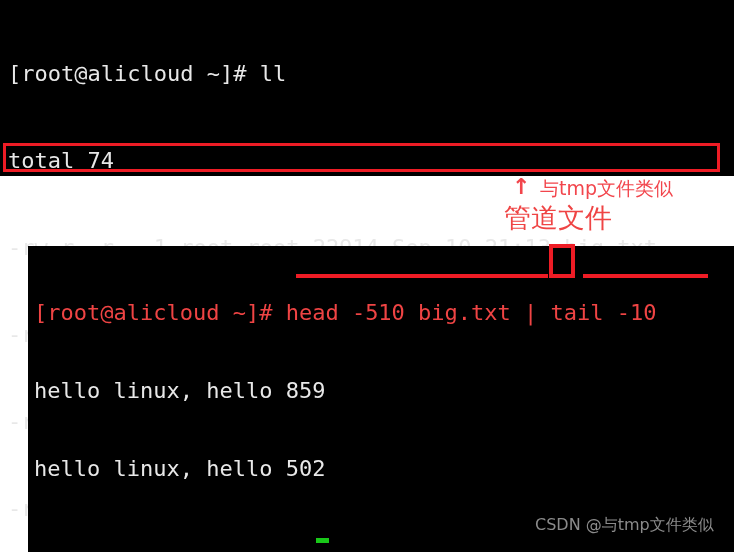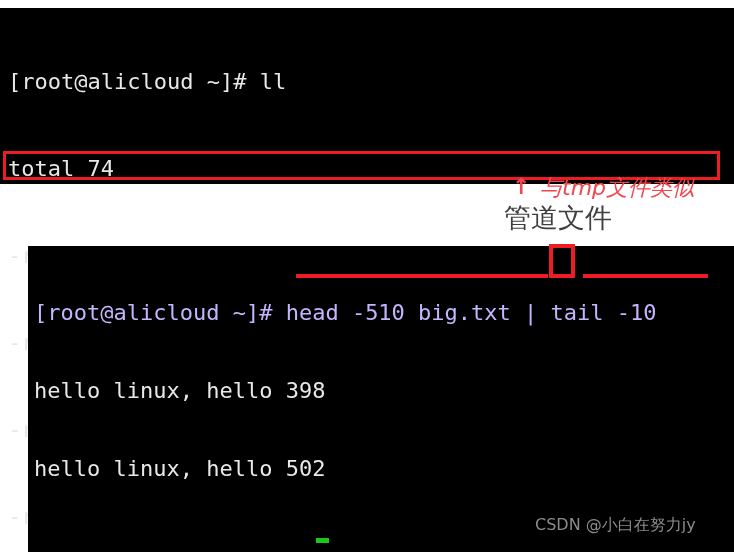--- a/index.html
+++ b/index.html
@@ -16,21 +16,20 @@
   }
 
   
   #term1 {
     position: absolute;
     left: 0px;
     top: 0px;
     width: 734px;
     height: 176px;
     background: #000000;
-    margin-top: 8px;
   }
   #term1 .tlines {
     position: absolute;
     left: 8px;
     top: 1px;
     font-family: "DejaVu Sans Mono", monospace;
     font-size: 22px;
     line-height: 29px;
     color: #e8e8e8;
     white-space: pre;
@@ -58,33 +57,32 @@
     font-size: 22px;
     font-weight: bold;
     color: #f2454c;
     font-family: "DejaVu Sans", sans-serif;
     line-height: 26px;
   }
   #ann-similar {
     position: absolute;
     left: 540px;
     top: 176px;
-    font-size: 22px;
+    font-size: 19px;
     color: #f2454c;
     font-family: "DejaVu Sans", sans-serif;
     line-height: 24px;
     white-space: nowrap;
-    font-style: italic;
   }
   #ann-pipefile {
     position: absolute;
     left: 504px;
     top: 202px;
     font-size: 27px;
-    color: #404040;
+    color: #ef4444;
     font-family: "DejaVu Sans", sans-serif;
     line-height: 32px;
     white-space: nowrap;
   }
 
   
   #term2 {
     position: absolute;
     left: 28px;
     top: 246px;
@@ -96,21 +94,21 @@
     position: absolute;
     left: 6px;
     top: 2px;
     font-family: "DejaVu Sans Mono", monospace;
     font-size: 22px;
     line-height: 26px;
     color: #e8e8e8;
     white-space: pre;
   }
   #term2 .tline { height: 26px; }
-  #term2 .tline.cmd { color: #c4b5fd; }
+  #term2 .tline.cmd { color: #ef4444; }
 
   
   #ul-head {
     position: absolute;
     left: 268px;
     top: 28px;
     width: 252px;
     height: 4px;
     background: #ee1c25;
   }
@@ -192,32 +190,32 @@
   <div id="hl-tmp"></div>
 </div>
 
 <div id="ann-arrow">↑</div>
 <div id="ann-similar">与tmp文件类似</div>
 <div id="ann-pipefile">管道文件</div>
 
 <div id="term2">
   <div class="tlines">
     <div class="tline cmd">[root@alicloud ~]# head -510 big.txt | tail -10</div>
-    <div class="tline">hello linux, hello 398</div>
+    <div class="tline">hello linux, hello 859</div>
     <div class="tline">hello linux, hello 502</div>
     
     
     
     
     
     
     
   </div>
 
   <div id="ul-head"></div>
   <div id="box-pipe"></div>
   <div id="ul-tail"></div>
 
 
   <div id="cursor"></div>
 </div>
 
-<div id="watermark">CSDN @小白在努力jy</div>
+<div id="watermark">CSDN @与tmp文件类似</div>
 
 </body></html>

